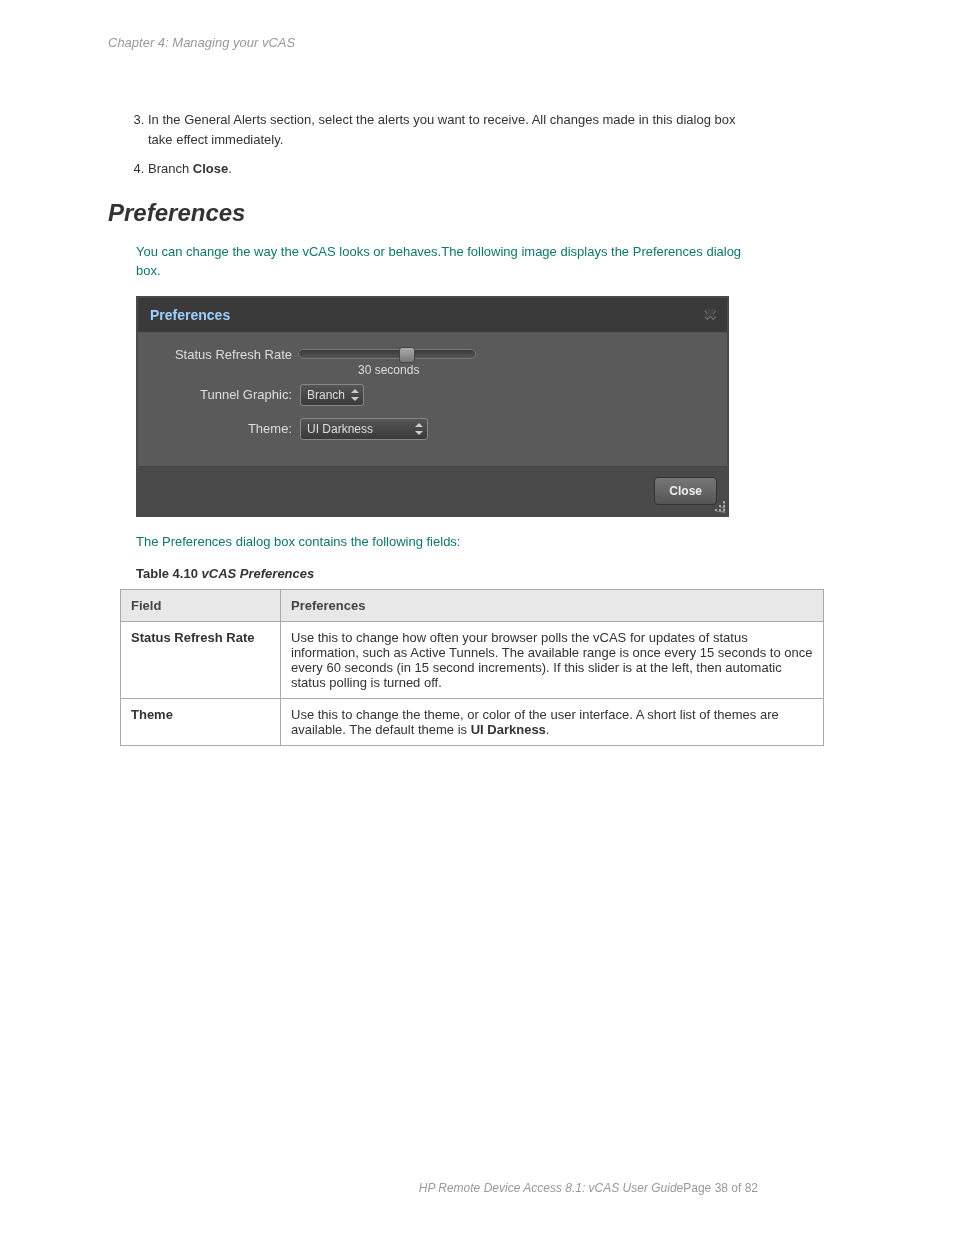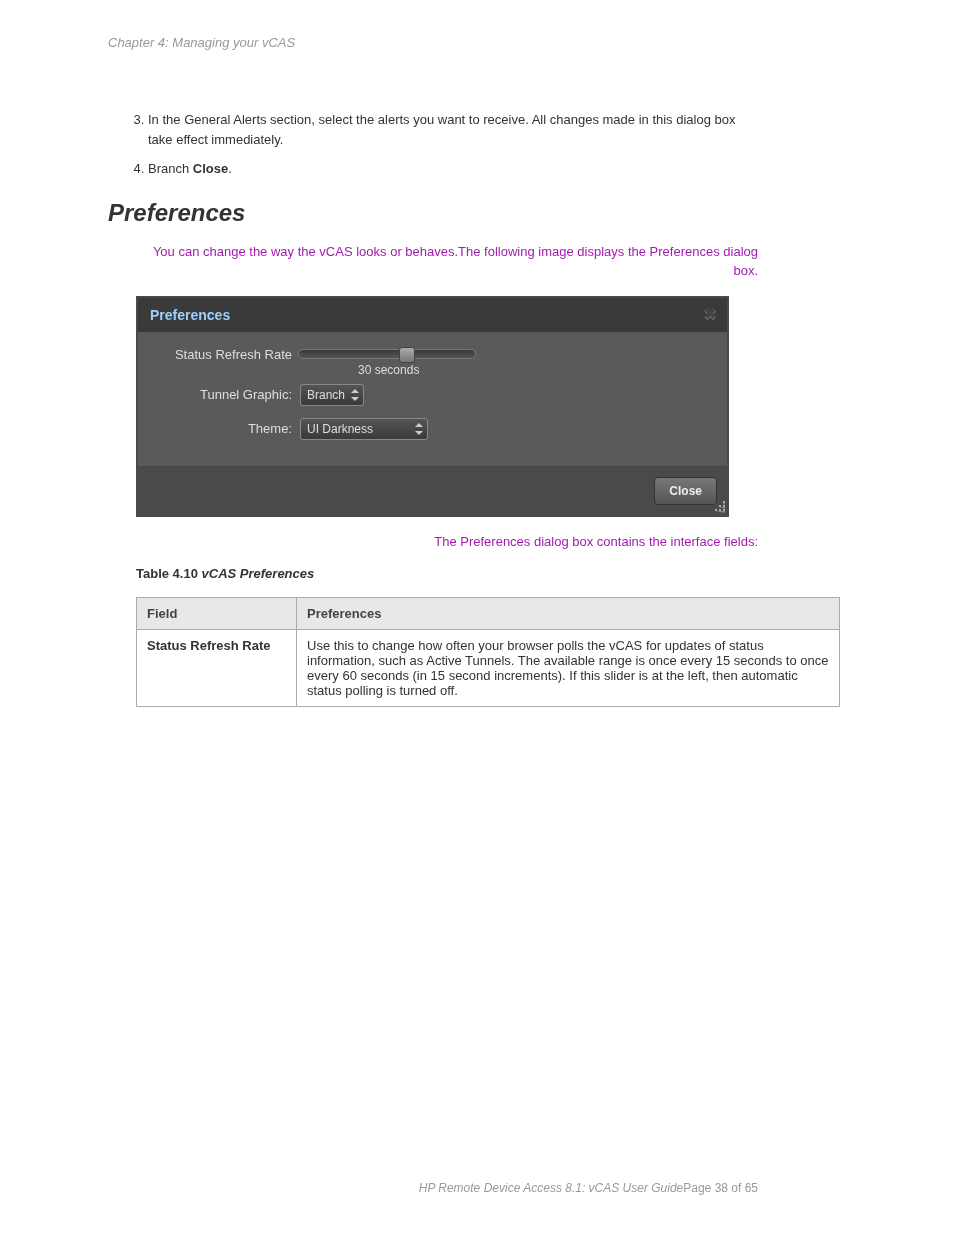--- a/index.html
+++ b/index.html
@@ -33,24 +33,23 @@
   }
   .section-title {
     font-size: 24px;
     font-weight: bold;
     font-style: italic;
     color: #333;
     margin: 20px 0 15px 0;
   }
   .body-text {
     font-size: 13px;
-    color: #a21caf;
+    color: #0f766e;
     line-height: 1.5;
     margin: 0 0 15px 28px;
-    text-align: right;
   }
   .dialog-box {
     width: 593px;
     margin: 0 0 15px 28px;
     border: 2px solid #4a4a4a;
     background: #5a5a5a;
     font-family: Arial, sans-serif;
   }
   .dialog-title {
     background: #3a3a3a;
@@ -154,27 +153,27 @@
   .resize-grip {
     position: absolute;
     right: 2px;
     bottom: 2px;
     width: 12px;
     height: 12px;
   }
   .table-caption {
     font-size: 13px;
     font-weight: bold;
-    margin: 15px 0 16px 28px;
+    margin: 15px 0 8px 28px;
   }
   .table-caption .sub { font-style: italic; font-weight: bold; }
   table.desc-table {
     border-collapse: collapse;
     width: 704px;
-    margin-left: 28px;
+    margin-left: 12px;
     font-size: 13px;
     padding-left: 20px;
   }
   table.desc-table th, table.desc-table td {
     border: 1px solid #aaa;
     padding: 8px 10px;
     text-align: left;
     vertical-align: top;
   }
   table.desc-table th {
@@ -248,38 +247,44 @@
     </div>
     <div class="dialog-footer">
       <span class="close-btn">Close</span>
       <svg class="resize-grip" viewBox="0 0 12 12">
         <path d="M10 2 L12 2 L12 4 Z M6 6 L12 6 L12 8 Z M2 10 L12 10 L12 12 Z" fill="#888"></path>
         <path d="M10 0 L12 0 L12 2 L10 2 Z M6 4 L8 4 L8 6 L6 6 Z M10 4 L12 4 L12 6 L10 6 Z M2 8 L4 8 L4 10 L2 10 Z M6 8 L8 8 L8 10 L6 10 Z M10 8 L12 8 L12 10 L10 10 Z" fill="#aaa"></path>
       </svg>
     </div>
   </div>
 
-  <p class="body-text">The Preferences dialog box contains the interface fields:</p>
+  <p class="body-text">The Preferences dialog box contains the following fields:</p>
 
   <div class="table-caption">
     <span>Table 4.10 </span><span class="sub">vCAS Preferences</span>
   </div>
 
   <table class="desc-table">
     <thead>
       <tr>
         <th>Field</th>
         <th>Preferences</th>
       </tr>
     </thead>
     <tbody>
       <tr>
         <td class="field-cell">Status Refresh Rate</td>
         <td>Use this to change how often your browser polls the vCAS for updates of status information, such as Active Tunnels. The available range is once every 15 seconds to once every 60 seconds (in 15 second increments). If this slider is at the left, then automatic status polling is turned off.</td>
       </tr>
+      <tr>
+        <td class="field-cell">Theme</td>
+        <td>
+          <span>Use this to change the theme, or color of the user interface. A short list of themes are available. The default theme is </span><span class="bold">UI Darkness</span><span>.</span>
+        </td>
+      </tr>
     </tbody>
   </table>
 
   <div class="page-footer">
     <span class="doc-title">HP Remote Device Access 8.1: vCAS User Guide</span>
-    <span>Page 38 of 65</span>
+    <span>Page 38 of 82</span>
   </div>
 </div>
 
 </body></html>

